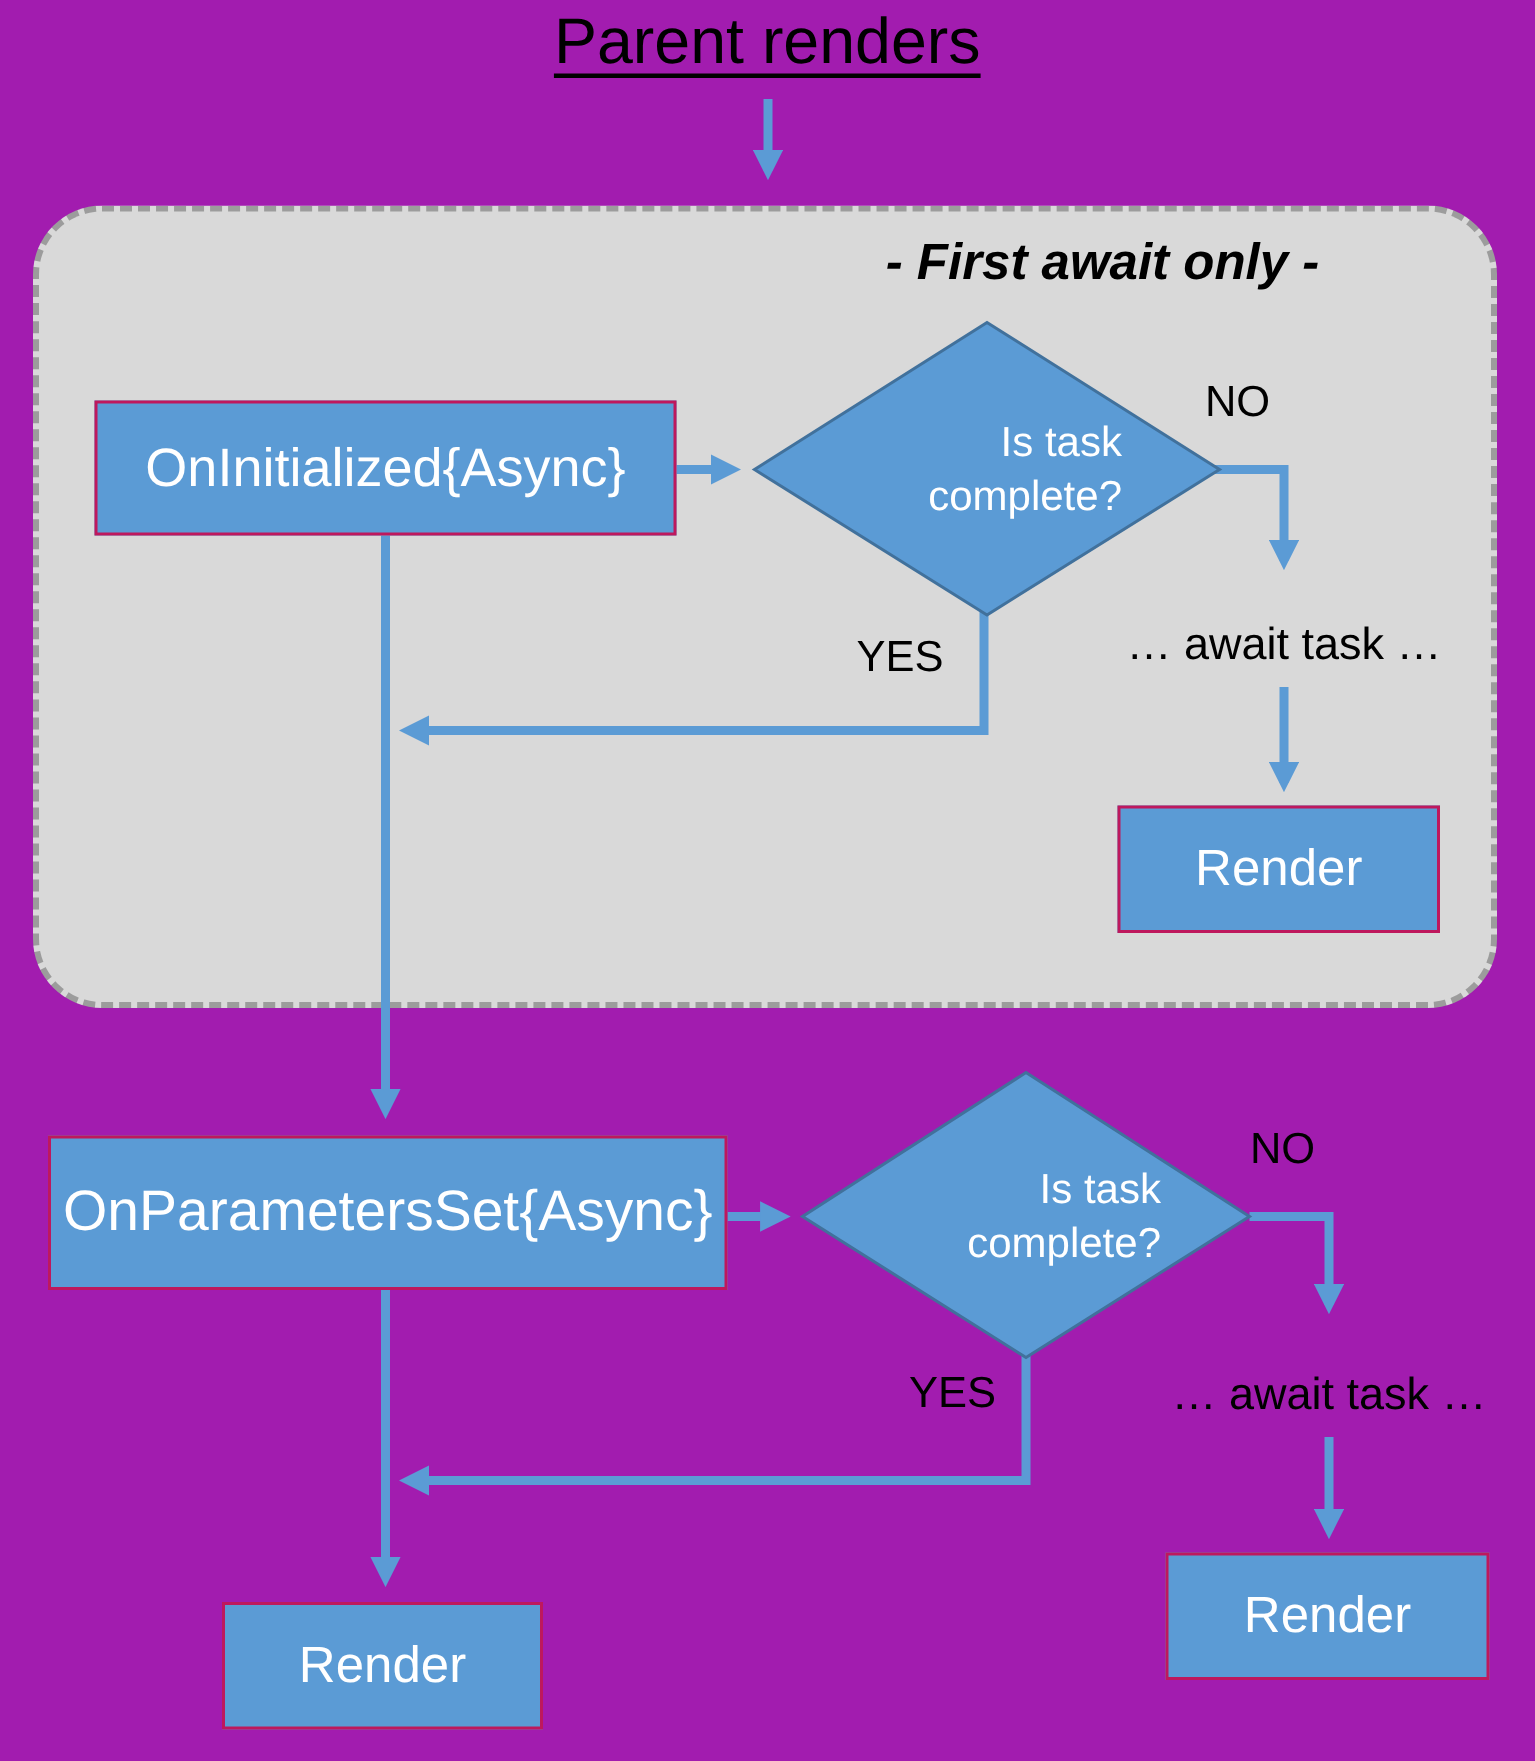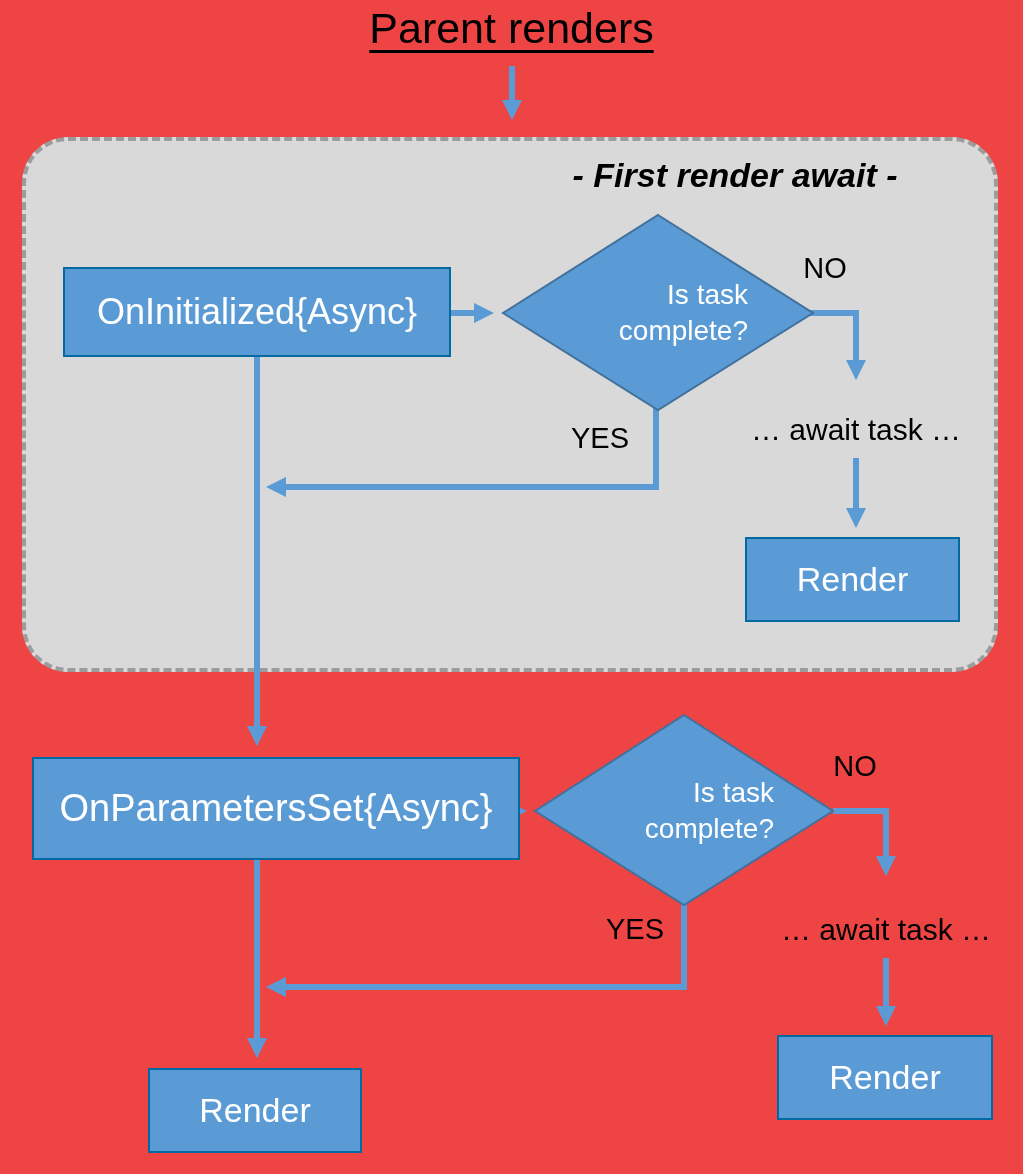--- a/index.html
+++ b/index.html
@@ -5,21 +5,21 @@
   html, body {
     margin: 0;
     padding: 0;
     background: #ffffff;
     font-family: "Liberation Sans", "DejaVu Sans", sans-serif;
   }
   #canvas {
     position: relative;
     width: 1023px;
     height: 1174px;
-    background: #ef4444;
+    background: #a21caf;
     overflow: hidden;
   }
   
   #wires {
     position: absolute;
     left: 0; top: 0;
     width: 1023px; height: 1174px;
     z-index: 2;
   }
   .abs { position: absolute; }
@@ -51,31 +51,31 @@
     font-size: 34px;
     font-weight: bold;
     font-style: italic;
     color: #000;
     z-index: 3;
   }
 
   
   .node {
     background: #5B9BD5;
-    border: 2px solid #0369a1;
+    border: 2px solid #be185d;
     color: #ffffff;
     display: flex;
     align-items: center;
     justify-content: center;
     box-sizing: border-box;
     z-index: 3;
     text-align: center;
   }
   .node-oninit   { left: 63px;  top: 267px;  width: 388px; height: 90px;  font-size: 36px; }
-  .node-onparams { left: 32px;  top: 757px;  width: 488px; height: 103px; font-size: 38px; }
+  .node-onparams { left: 32px;  top: 757px;  width: 453px; height: 103px; font-size: 38px; }
   .node-render1  { left: 745px; top: 537px;  width: 215px; height: 85px;  font-size: 34px; }
   .node-render2  { left: 777px; top: 1035px; width: 216px; height: 85px;  font-size: 34px; }
   .node-render3  { left: 148px; top: 1068px; width: 214px; height: 85px;  font-size: 34px; }
 
   
   .diamond-label {
     color: #ffffff;
     font-size: 28px;
     line-height: 1.3;
     text-align: right;
@@ -127,21 +127,21 @@
       <path d="M257 860 V1052" marker-end="url(#ah)"></path>
     </g>
 
     <polygon points="658,215 813,313 658,410 503,313" fill="#5B9BD5" stroke="#41719C" stroke-width="2"></polygon>
     <polygon points="684,715 833,811 684,905 535,811" fill="#5B9BD5" stroke="#41719C" stroke-width="2"></polygon>
   </svg>
 
   <div class="abs page-title">Parent renders</div>
 
   <div class="abs section"></div>
-  <div class="abs section-label">- First render await -</div>
+  <div class="abs section-label">- First await only -</div>
 
   <div class="abs node node-oninit">OnInitialized{Async}</div>
   <div class="abs node node-onparams">OnParametersSet{Async}</div>
   <div class="abs node node-render1">Render</div>
   <div class="abs node node-render2">Render</div>
   <div class="abs node node-render3">Render</div>
 
   <div class="abs diamond-label diamond-label-1">Is task complete?</div>
   <div class="abs diamond-label diamond-label-2">Is task complete?</div>
 

